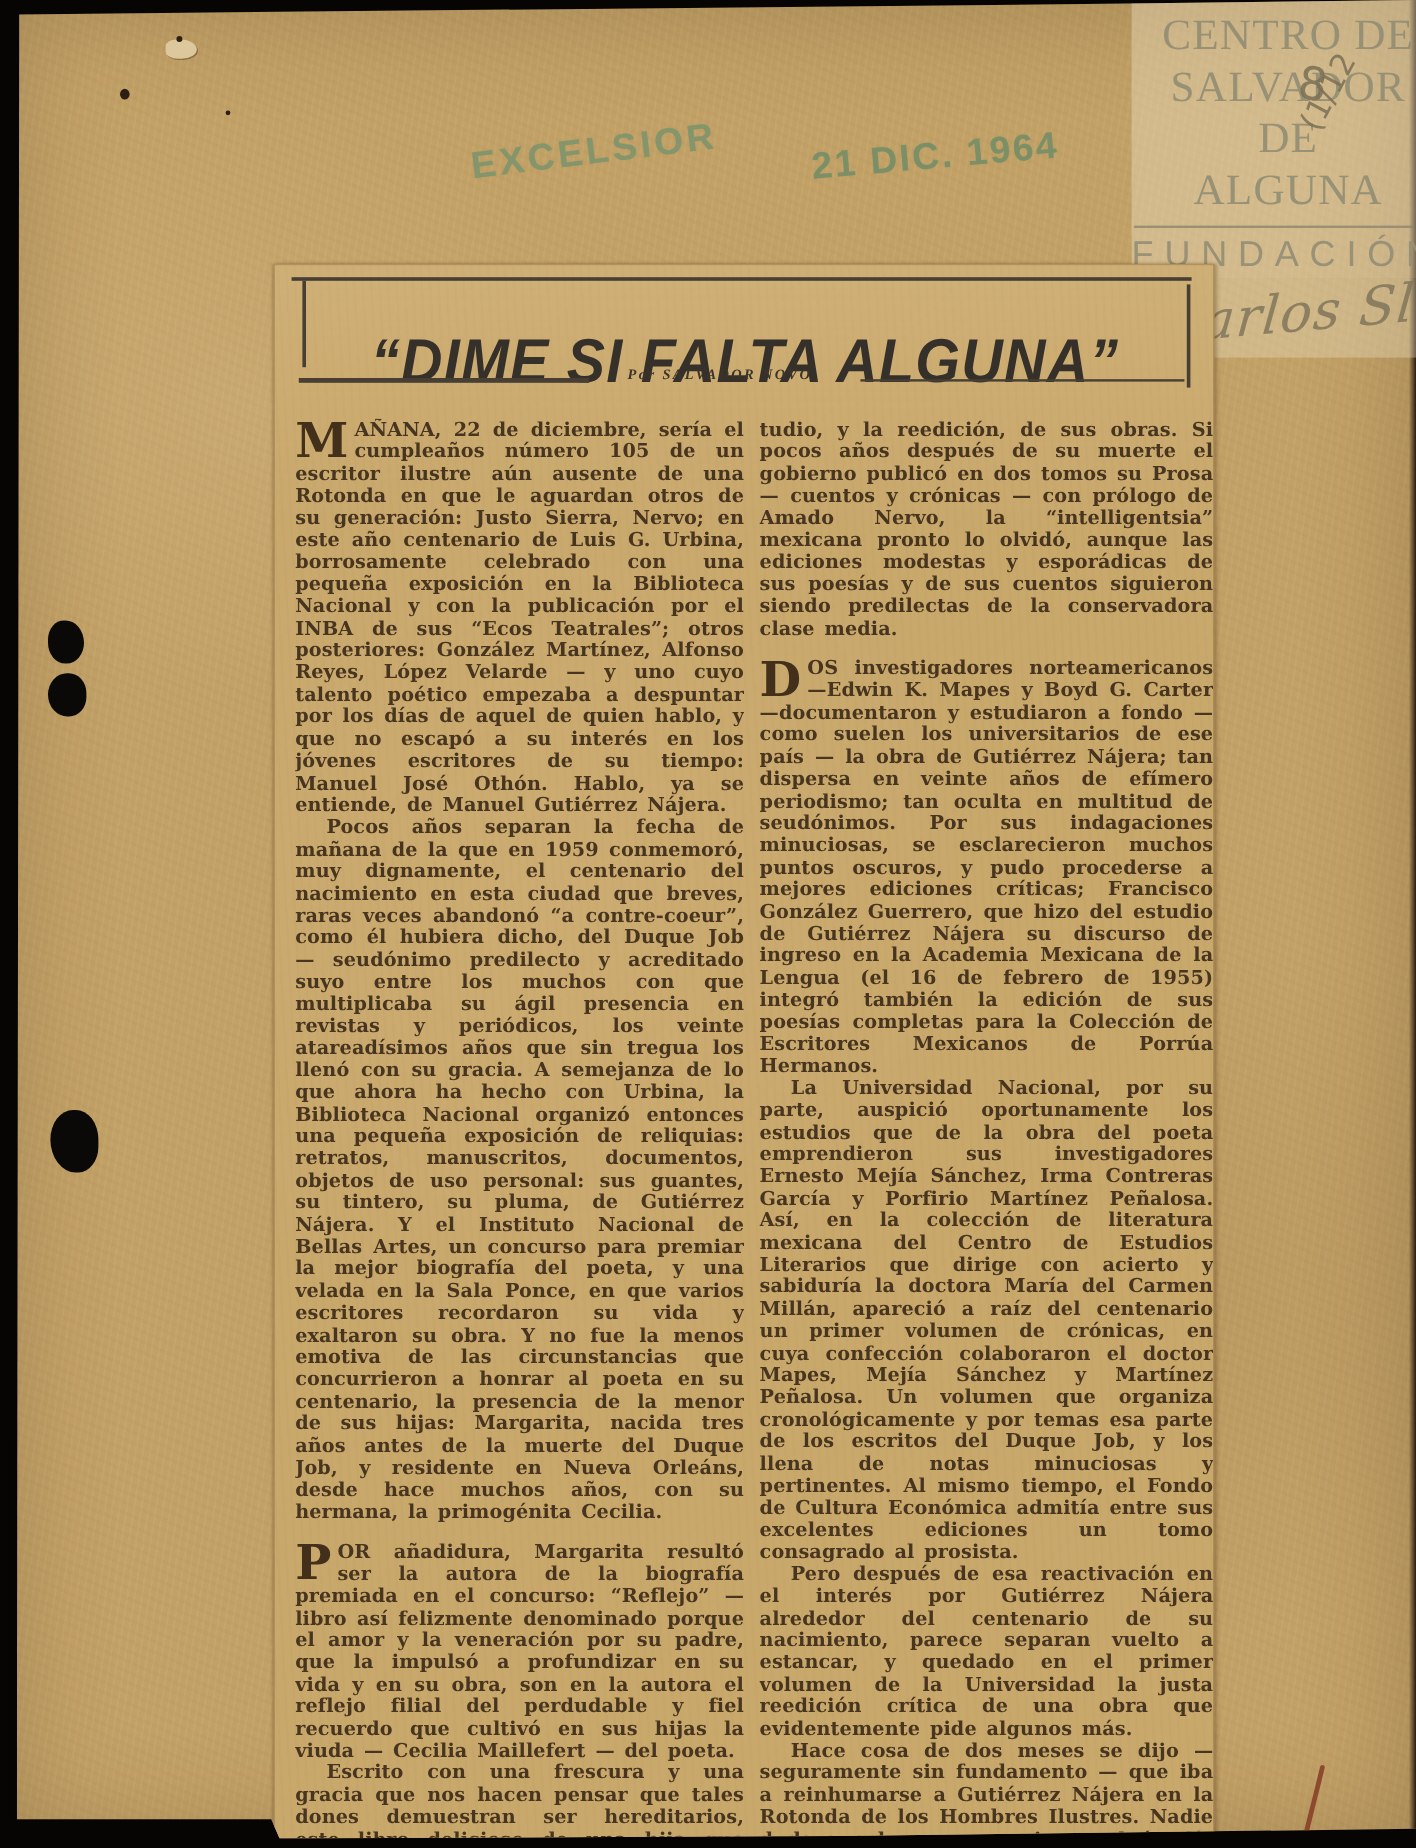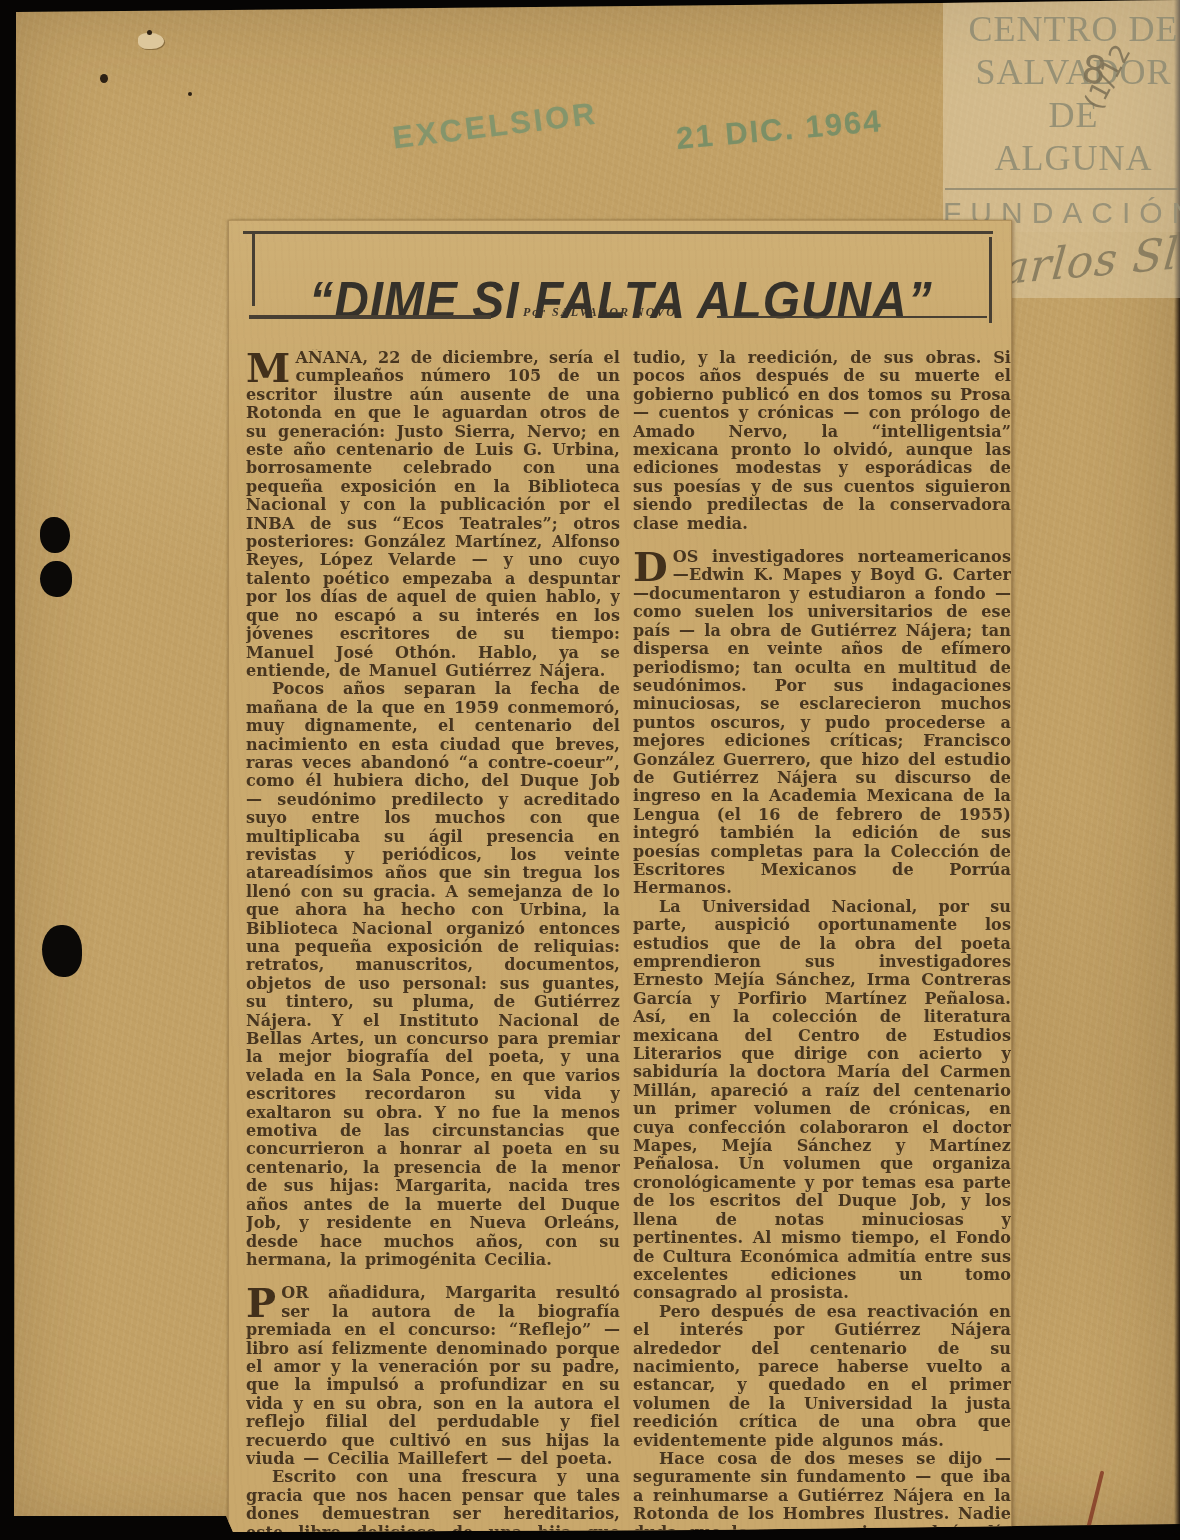--- a/index.html
+++ b/index.html
@@ -172,21 +172,21 @@
         <p class="para">
           <span class="pt">tudio, y la reedición, de sus obras. Si pocos años después de su muerte el gobierno publicó en dos tomos su Prosa — cuentos y crónicas — con prólogo de Amado Nervo, la “intelligentsia” mexicana pronto lo olvidó, aunque las ediciones modestas y esporádicas de sus poesías y de sus cuentos siguieron siendo predilectas de la conservadora clase media.</span>
         </p>
         <p class="para spaced">
           <span class="dc">D</span><span class="pt">OS investigadores norteamericanos—Edwin K. Mapes y Boyd G. Carter—documentaron y estudiaron a fondo — como suelen los universitarios de ese país — la obra de Gutiérrez Nájera; tan dispersa en veinte años de efímero periodismo; tan oculta en multitud de seudónimos. Por sus indagaciones minuciosas, se esclarecieron muchos puntos oscuros, y pudo procederse a mejores ediciones críticas; Francisco González Guerrero, que hizo del estudio de Gutiérrez Nájera su discurso de ingreso en la Academia Mexicana de la Lengua (el 16 de febrero de 1955) integró también la edición de sus poesías completas para la Colección de Escritores Mexicanos de Porrúa Hermanos.</span>
         </p>
         <p class="para indent">
           <span class="pt">La Universidad Nacional, por su parte, auspició oportunamente los estudios que de la obra del poeta emprendieron sus investigadores Ernesto Mejía Sánchez, Irma Contreras García y Porfirio Martínez Peñalosa. Así, en la colección de literatura mexicana del Centro de Estudios Literarios que dirige con acierto y sabiduría la doctora María del Carmen Millán, apareció a raíz del centenario un primer volumen de crónicas, en cuya confección colaboraron el doctor Mapes, Mejía Sánchez y Martínez Peñalosa. Un volumen que organiza cronológicamente y por temas esa parte de los escritos del Duque Job, y los llena de notas minuciosas y pertinentes. Al mismo tiempo, el Fondo de Cultura Económica admitía entre sus excelentes ediciones un tomo consagrado al prosista.</span>
         </p>
         <p class="para indent">
-          <span class="pt">Pero después de esa reactivación en el interés por Gutiérrez Nájera alrededor del centenario de su nacimiento, parece haberse vuelto a estancar, y quedado en el primer volumen de la Universidad la justa reedición crítica de una obra que evidentemente pide algunos más.</span>
+          <span class="pt">Pero después de esa reactivación en el interés por Gutiérrez Nájera alrededor del centenario de su nacimiento, parece separan vuelto a estancar, y quedado en el primer volumen de la Universidad la justa reedición crítica de una obra que evidentemente pide algunos más.</span>
         </p>
         <p class="para indent">
           <span class="pt">Hace cosa de dos meses se dijo — seguramente sin fundamento — que iba a reinhumarse a Gutiérrez Nájera en la Rotonda de los Hombres Ilustres. Nadie duda que lo merezca, ni que algún día se le haga esta póstuma y diferida justicia. Mientras tal ocurre, recordemos su cumpleaños de mañana, con el vivo deseo de que renazca entre los estudiosos el de llevar adelante las ediciones críticas de sus obras.</span>
         </p>
       </div>
     </div>
   </div>
 </div>
 
 </body></html>

